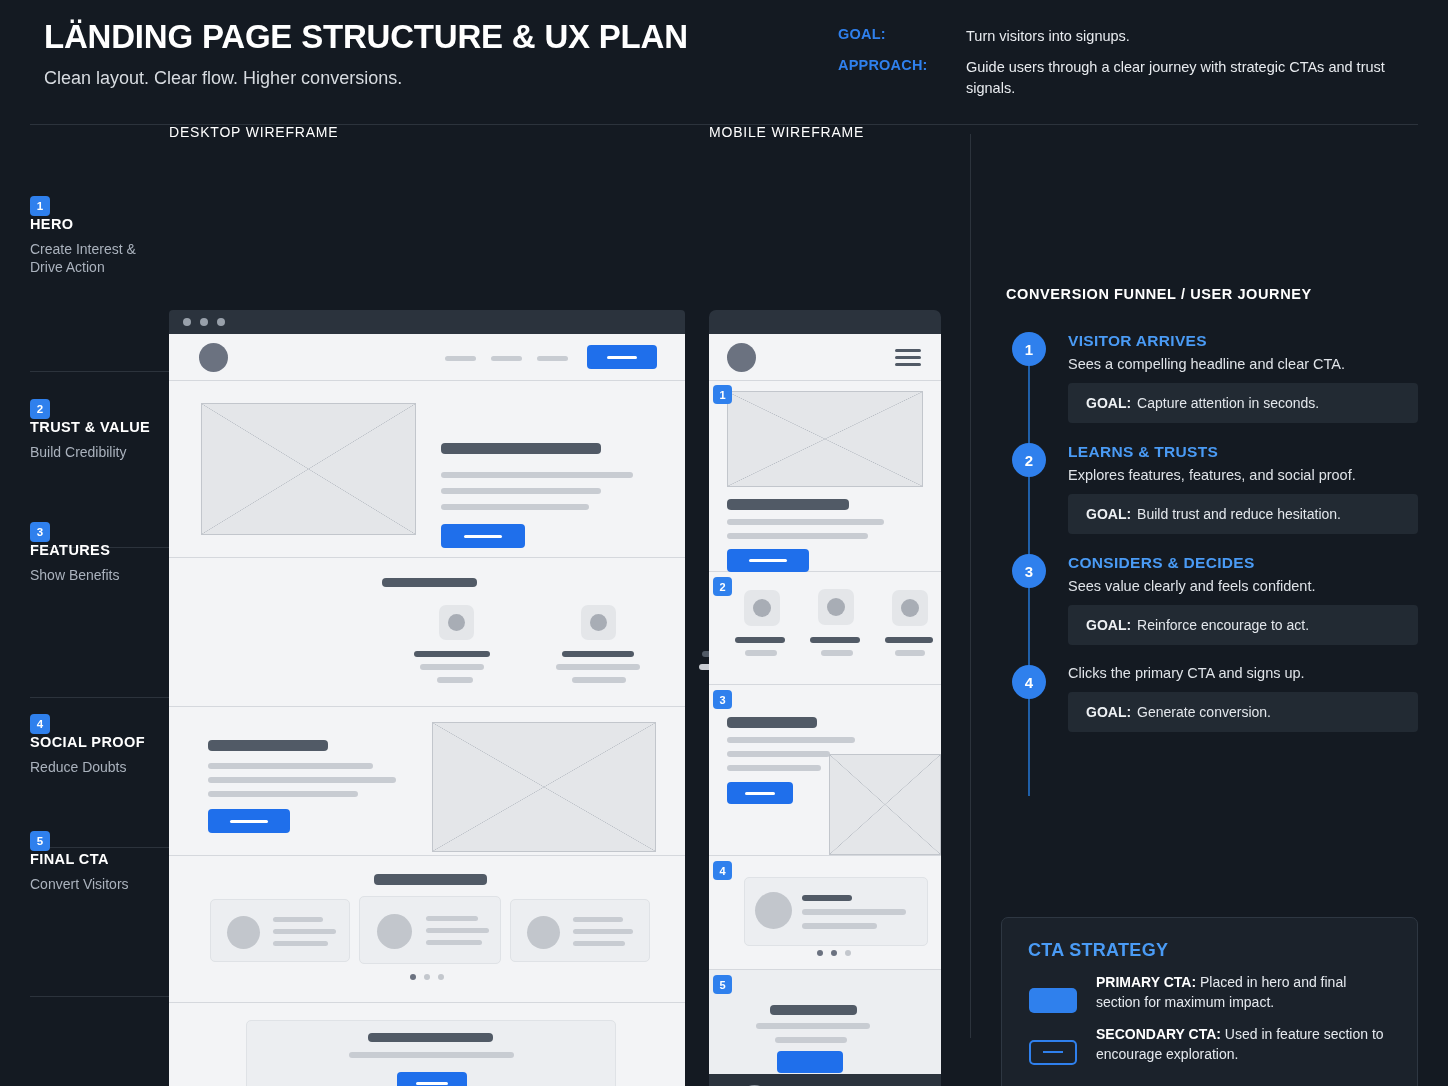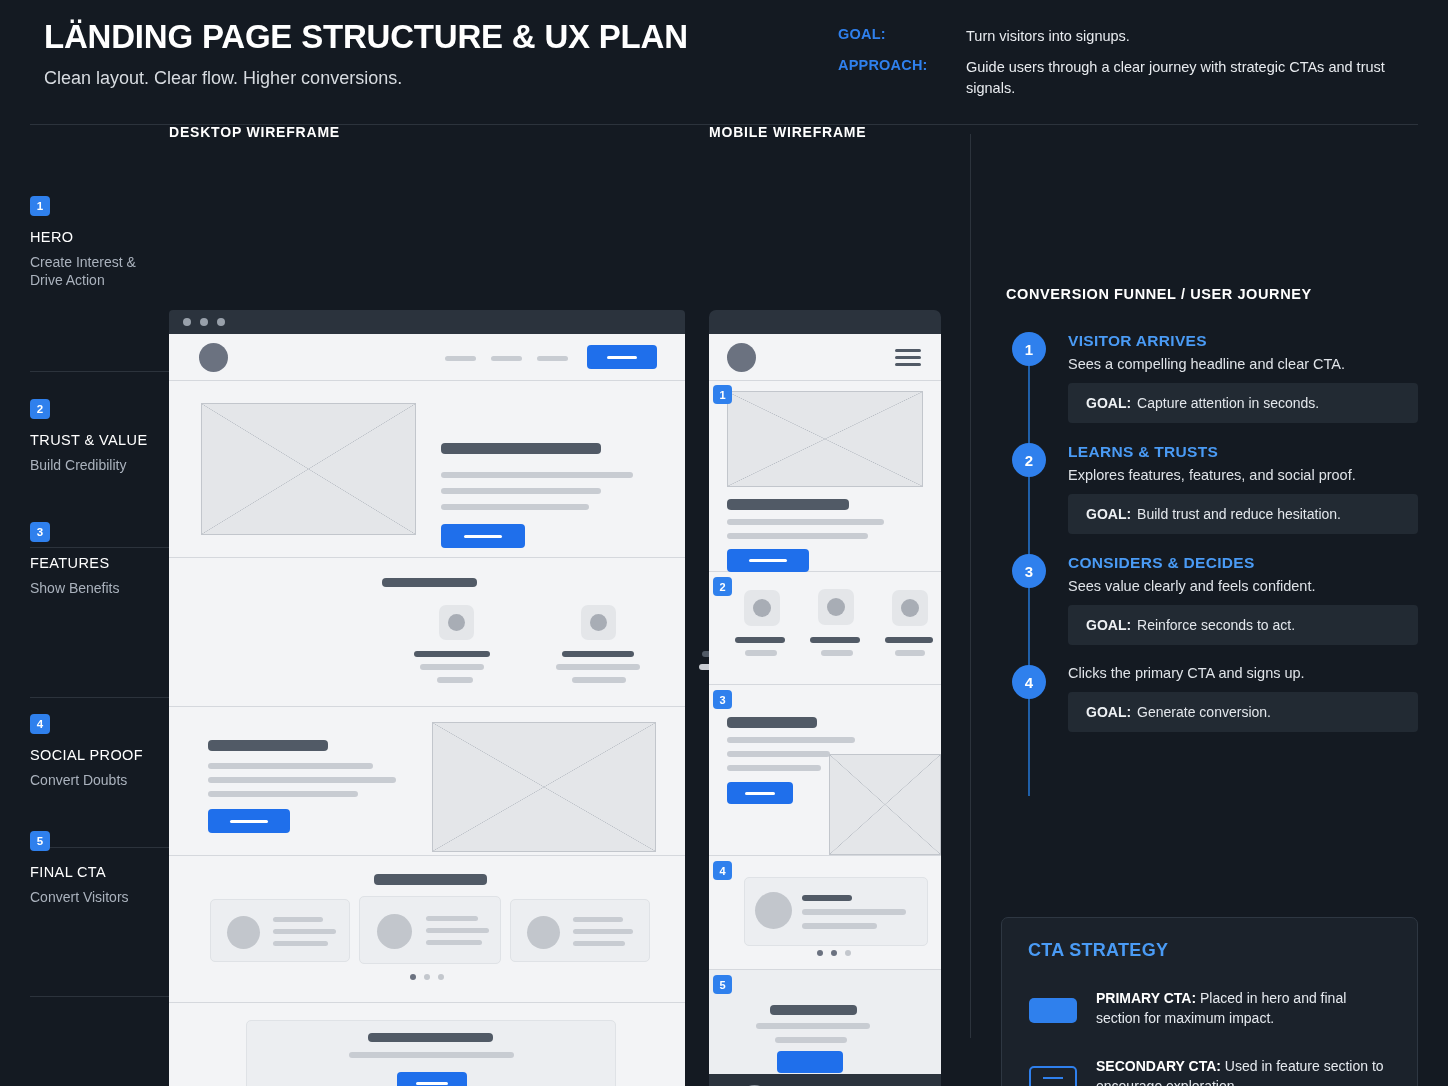--- a/index.html
+++ b/index.html
@@ -29,27 +29,27 @@
   .main { position: relative; height: 958px; }
 
   
   .rail { position: absolute; left: 30px; top: 0; width: 140px; }
   .rail-item { position: absolute; left: 0; width: 140px; }
   .num-badge {
     width: 20px; height: 20px; background: #2f80ed; color: #fff;
     border-radius: 4px; font-size: 11.5px; font-weight: 700;
     display: flex; align-items: center; justify-content: center;
   }
-  .rail-title { font-size: 14.5px; font-weight: 400; letter-spacing: .4px; margin-top: 13px; color:#fff;}
+  .rail-title { font-size: 14.5px; font-weight: 700; letter-spacing: .4px; color:#fff;}
   .rail-sub { font-size: 14px; color: #aab2bd; margin-top: 8px; line-height: 1.3; font-weight: 400;}
   .rail-divider { position: absolute; left: 30px; width: 140px; height: 1px; background: #2c333c; }
 
   
   .col-head {
-    position: absolute; font-size: 14px; font-weight: 700;
+    position: absolute; font-size: 14px; font-weight: 400;
     letter-spacing: .8px; color: #ffffff;
   }
 
   
   .wf-white { background: #f3f4f6; }
   .bar { background: #c8ccd2; border-radius: 3px; }
   .bar-dark { background: #515a66; border-radius: 4px; }
   .imgbox { background: #e4e6e9; border: 1px solid #c2c6cc; position: relative; }
   .imgbox::before, .imgbox::after {
     content:""; position:absolute; left:0; top:0; width:100%; height:100%;
@@ -104,21 +104,21 @@
     padding:12px 18px; font-size:14px; color:#e3e7ec;
   }
   .goalbox b { font-weight:700; color:#eef1f4; margin-right:6px; }
 
   
   .ctabox {
     position:absolute; left:1001px; top:789px; width:417px; height:249px;
     background:#1b222b; border:1px solid #2e3742; border-radius:7px; padding:22px 26px;
   }
   .ctabox h3 { color:#4a9bf5; font-size:18px; font-weight:700; letter-spacing:.3px; }
-  .cta-row { display:flex; gap:18px; margin-top:28px; align-items:center; }
+  .cta-row { display:flex; gap:18px; margin-top:12px; align-items:flex-end; }
   .cta-ic { width:50px; flex:none; display:flex; justify-content:center; padding-top:3px;}
   .sw-primary { width:48px;height:25px;background:#2f80ed;border-radius:5px; }
   .sw-secondary { width:48px;height:25px;border:2px solid #2f80ed;border-radius:5px;display:flex;align-items:center;justify-content:center;}
   .sw-secondary i { width:20px;height:2px;background:#2f80ed;display:block;}
   .cta-tx { font-size:14px; color:#e5e9ee; line-height:1.42; }
   .cta-tx b { font-weight:700; color:#ffffff; }
 </style>
 </head>
 <body>
 
@@ -158,21 +158,21 @@
       <div class="rail-sub">Build Credibility</div>
     </div>
     <div class="rail-item" style="top:394px">
       <div class="num-badge">3</div>
       <div class="rail-title">FEATURES</div>
       <div class="rail-sub">Show Benefits</div>
     </div>
     <div class="rail-item" style="top:586px">
       <div class="num-badge">4</div>
       <div class="rail-title">SOCIAL PROOF</div>
-      <div class="rail-sub">Convert Doubts</div>
+      <div class="rail-sub">Reduce Doubts</div>
     </div>
     <div class="rail-item" style="top:703px">
       <div class="num-badge">5</div>
       <div class="rail-title">FINAL CTA</div>
       <div class="rail-sub">Convert Visitors</div>
     </div>
   </div>
 
   <div class="col-head" style="left:169px; top:-4px;">DESKTOP WIREFRAME</div>
 
@@ -400,21 +400,21 @@
         <div class="goalbox">
           <b>GOAL:</b><span>Build trust and reduce hesitation.</span>
         </div>
       </div>
 
       <div class="step">
         <div class="circ">3</div>
         <div class="step-t">CONSIDERS &amp; DECIDES</div>
         <div class="step-d">Sees value clearly and feels confident.</div>
         <div class="goalbox">
-          <b>GOAL:</b><span>Reinforce seconds to act.</span>
+          <b>GOAL:</b><span>Reinforce encourage to act.</span>
         </div>
       </div>
 
       <div class="step">
         <div class="circ">4</div>
         <div class="step-d">Clicks the primary CTA and signs up.</div>
         <div class="goalbox">
           <b>GOAL:</b><span>Generate conversion.</span>
         </div>
       </div>

